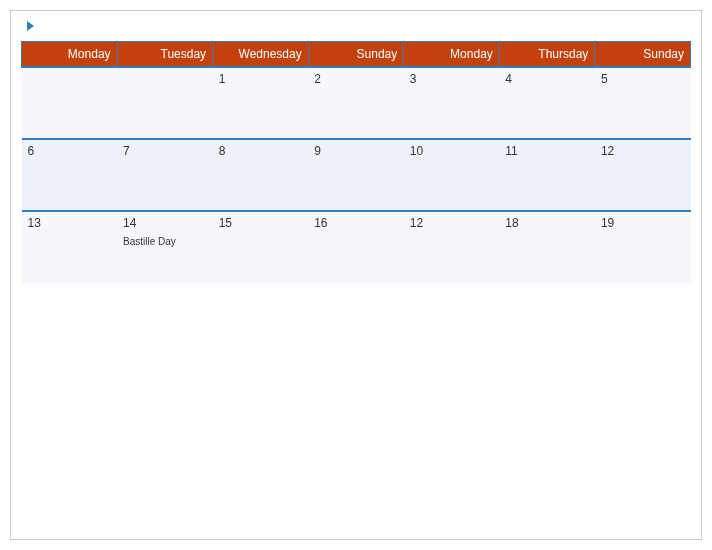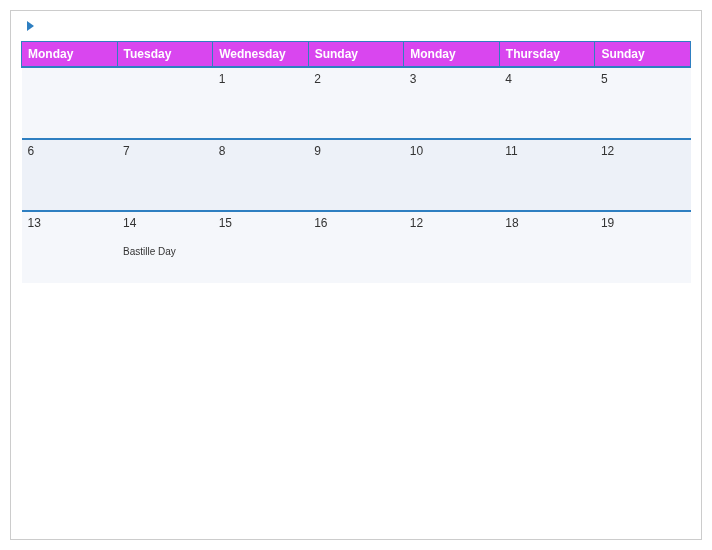--- a/index.html
+++ b/index.html
@@ -59,26 +59,26 @@
     }
     .calendar-region {
       font-size: 14px;
       color: #333;
     }
     .calendar-grid {
       width: 100%;
       border-collapse: collapse;
     }
     .calendar-grid th {
-      background: #d946ef;
+      background: #c2410c;
       color: #fff;
       font-size: 12px;
-      font-weight: bold;
+      font-weight: normal;
       padding: 5px 6px;
-      text-align: left;
+      text-align: right;
       border: 1px solid #2e7fc1;
     }
     .calendar-grid td {
       width: calc(100% / 7);
       vertical-align: top;
       padding: 4px 6px;
       font-size: 12px;
       color: #333;
       border-top: 2px solid #2e7fc1;
       border-left: none;
@@ -95,21 +95,21 @@
     }
     .day-number {
       font-size: 12px;
       color: #333;
       display: block;
     }
     .holiday-label {
       font-size: 10px;
       color: #333;
       display: block;
-      margin-top: 16px;
+      margin-top: 6px;
     }
   </style>
 </head>
 <body>
 
 <div class="calendar-container">
   <div class="calendar-header">
     <div class="logo">
       <span class="logo-general"></span>
       <span class="logo-blue">

